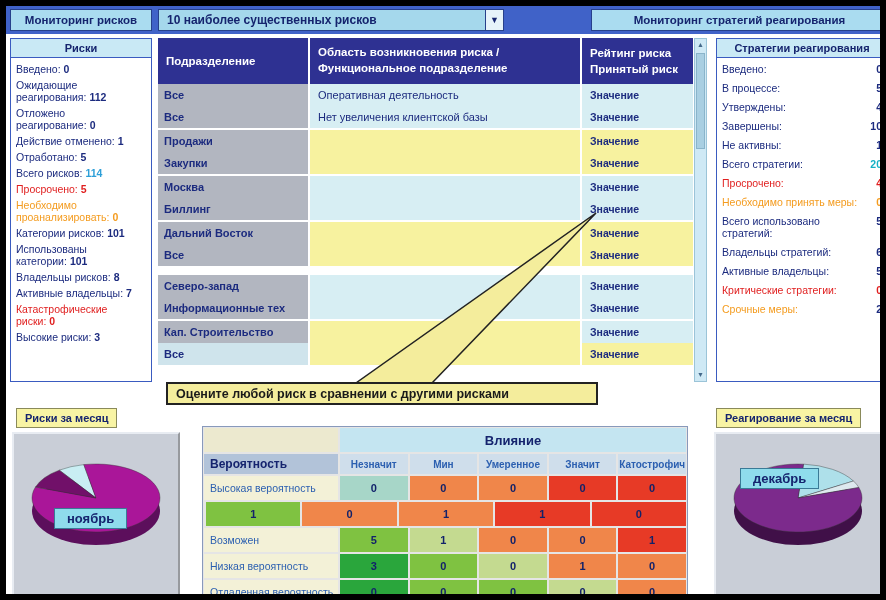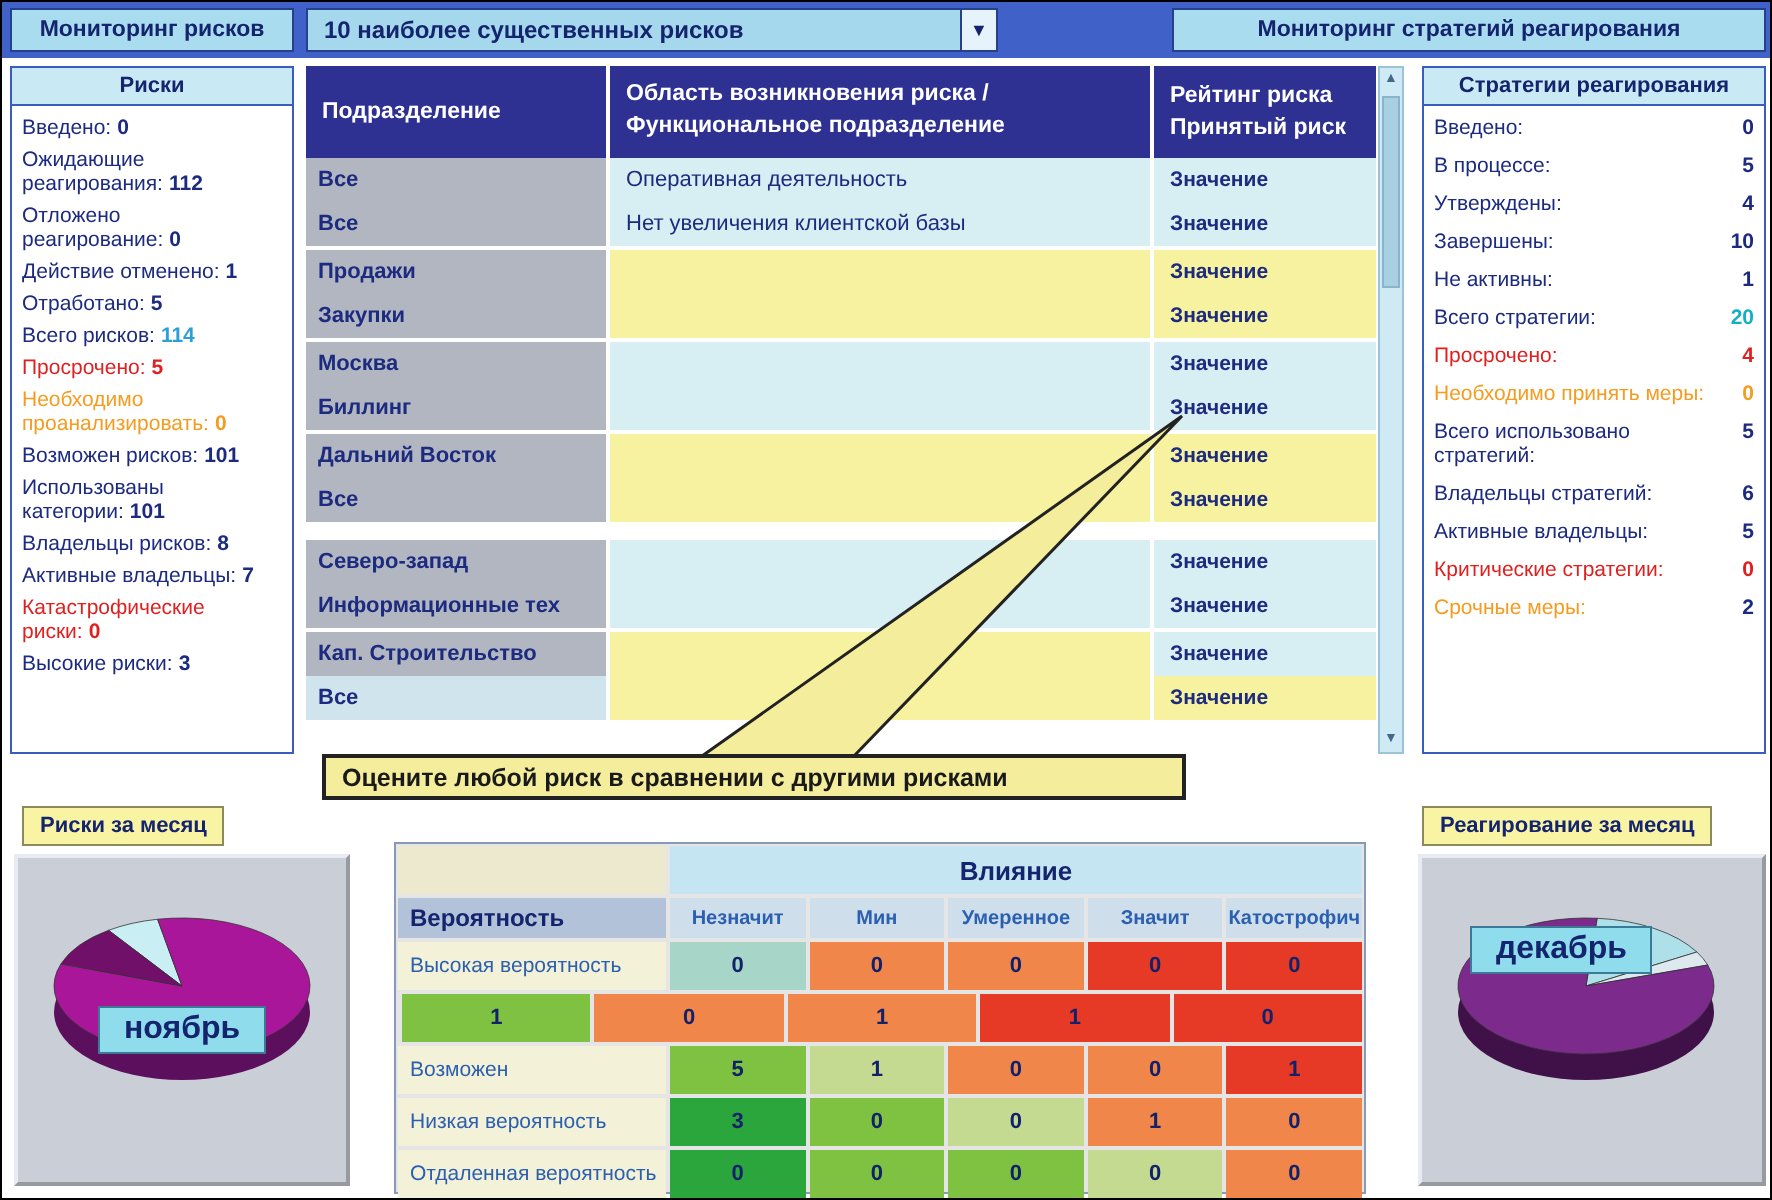--- a/index.html
+++ b/index.html
@@ -1,17 +1,17 @@
 <!DOCTYPE html>
 <html><head>
 <meta charset="utf-8">
 <style>
   * { box-sizing: border-box; margin: 0; padding: 0; }
   body { background:#fff; font-family:"Liberation Sans", sans-serif; color:#1c2b7f; }
-  .page { position:relative; width:886px; height:600px; background:#fff; border:1px solid #000000; overflow:hidden; }
+  .page { position:relative; width:886px; height:600px; background:#fff; border:6px solid #000000; overflow:hidden; }
 
   
   .topbar { position:absolute; left:0; top:0; width:886px; height:28px; background:#4062c8; }
   .tb-btn { position:absolute; top:3px; height:22px; background:#aadcf0; border:1px solid #27408b;
             display:flex; align-items:center; justify-content:center; font-weight:bold; font-size:11.5px; color:#15246e; }
   .tb-btn-left { left:4px; width:142px; }
   .tb-btn-right { left:585px; width:297px; }
   .tb-dd { position:absolute; left:152px; top:3px; width:346px; height:22px; background:#a5d8ec; border:1px solid #27408b;
            display:flex; align-items:center; font-weight:bold; font-size:12px; color:#15246e; padding-left:8px; }
   .dd-arrow { position:absolute; right:0; top:0; width:18px; height:20px; background:#e6f3fa; border-left:1px solid #27408b;
@@ -64,21 +64,21 @@
 
   
   .section-label { position:absolute; background:#f8f4a4; border:1px solid #8a8a5a; font-weight:bold; font-size:11px;
                    color:#15246e; padding:3px 8px; z-index:3; }
   .label-left { left:10px; top:402px; }
   .label-right { left:710px; top:402px; }
   .pie-panel { position:absolute; top:426px; height:166px; background:#c9ced7; border:2px outset #e8ecf2; }
   .pie-panel-left { left:6px; width:168px; }
   .pie-panel-right { left:708px; width:174px; }
   .pie-panel svg { position:absolute; left:6px; top:18px; }
-  .month-tag { position:absolute; background:#8fdcec; border:1px solid #3a7a96; font-weight:bold; font-size:16px;
+  .month-tag { position:absolute; background:#8fdcec; border:1px solid #3a7a96; font-weight:bold; font-size:13px;
                color:#15246e; padding:2px 12px; z-index:4;text-align:right; }
   .tag-nov { left:40px; top:74px; }
   .tag-dec { left:24px; top:34px; }
 
   
   .matrix { position:absolute; left:196px; top:420px; width:486px; height:176px; background:#e5e5e5; border:1px solid #8899bb; padding:1px; }
   .mtoprow { display:flex; height:24px; margin-bottom:2px; }
   .mcorner { width:134px; background:#ece9cf; }
   .mimpact { flex:1; margin-left:2px; background:#c4e5f1; display:flex; align-items:center; justify-content:center;
              font-weight:bold; font-size:13px; color:#15246e; }
@@ -141,21 +141,21 @@
 
         <div class="stat">
           <span class="slabel red">Просрочено:</span><span class="sval red">5</span>
         </div>
 
         <div class="stat">
           <span class="slabel orange">Необходимо проанализировать:</span><span class="sval orange">0</span>
         </div>
 
         <div class="stat">
-          <span class="slabel navy">Возможен рисков:</span><span class="sval navy">101</span>
+          <span class="slabel navy">Категории рисков:</span><span class="sval navy">101</span>
         </div>
 
         <div class="stat">
           <span class="slabel navy">Использованы категории:</span><span class="sval navy">101</span>
         </div>
 
         <div class="stat">
           <span class="slabel navy">Владельцы рисков:</span><span class="sval navy">8</span>
         </div>
 

